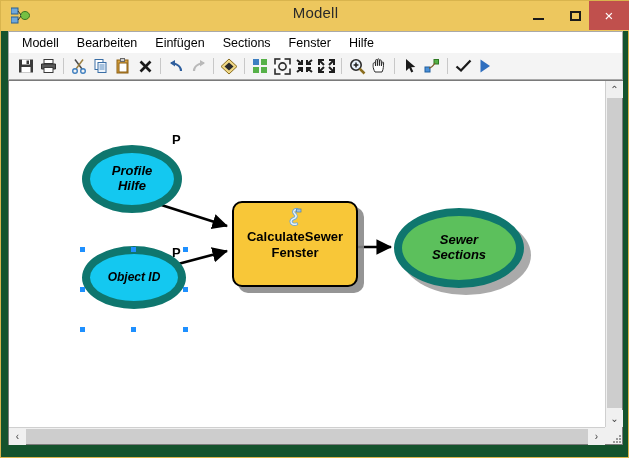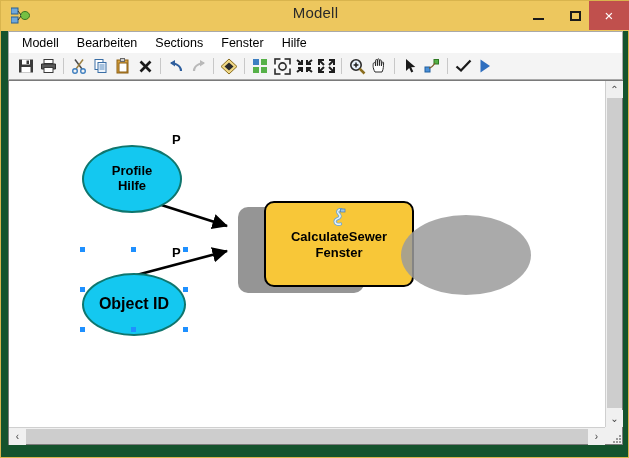--- a/index.html
+++ b/index.html
@@ -201,21 +201,22 @@
     align-items: center;
     justify-content: center;
     text-align: center;
     font-weight: bold;
     color: #000000;
     line-height: 1.15;
     box-sizing: border-box;
   }
   .ellipse {
     border-radius: 50%;
-    border: 2px solid #0f766e;
+    border: 8px solid #0f766e;
+    font-style: italic;
   }
   .ell-cyan  { background: #14c8f0; }
   .ell-green { background: #5cc05c; }
 
   .shadow-ell {
     position: absolute;
     border-radius: 50%;
     background: #9b9b9b;
     opacity: .85;
   }
@@ -294,20 +295,21 @@
       <div class="glyph-max"></div>
     </div>
     <div class="win-btn win-close">
       <div class="glyph-close">×</div>
     </div>
   </div>
 
   <div class="menubar">
     <div class="menu-item">Modell</div>
     <div class="menu-item">Bearbeiten</div>
+    <div class="menu-item">Einfügen</div>
     <div class="menu-item">Sections</div>
     <div class="menu-item">Fenster</div>
     <div class="menu-item">Hilfe</div>
   </div>
 
   <div class="toolbar">
 
     <div class="tb-btn">
       <svg width="16" height="16" viewBox="0 0 16 16">
         <rect x="1" y="1.5" width="14" height="13" fill="#3a3a3a"></rect>
@@ -496,51 +498,57 @@
 
       <div class="node ellipse ell-cyan" style="left:73px; top:64px; width:100px; height:68px; font-size:13px;">
         <span>
           <span>Profile</span><br>
           <span>Hilfe</span>
         </span>
       </div>
 
       <div class="p-badge" style="left:163px; top:164px;">P</div>
 
-      <div class="node ellipse ell-cyan" style="left:73px; top:192px; width:104px; height:63px; font-size:16px;">
+      <div class="node ellipse ell-cyan" style="left:73px; top:165px; width:104px; height:63px; font-size:12px;">
         <span>Object ID</span>
       </div>
 
       <div class="handle" style="left:71px;  top:166px;"></div>
       <div class="handle" style="left:122px; top:166px;"></div>
       <div class="handle" style="left:174px; top:166px;"></div>
       <div class="handle" style="left:71px;  top:206px;"></div>
       <div class="handle" style="left:174px; top:206px;"></div>
       <div class="handle" style="left:71px;  top:246px;"></div>
       <div class="handle" style="left:122px; top:246px;"></div>
       <div class="handle" style="left:174px; top:246px;"></div>
 
       <div class="shadow-rect" style="left:229px; top:126px; width:126px; height:86px;"></div>
 
-      <div class="node toolbox" style="left:223px; top:120px; width:150px; height:86px;margin-left:32px;">
+      <div class="node toolbox" style="left:223px; top:120px; width:126px; height:86px;">
         <div class="toolbox-icon">
           <svg viewBox="0 0 18 18" width="18" height="18">
             <path d="M11 1.5 C7.5 1.5 7 4 8.5 5.5 C10 7 11 8 9.5 9.5 C8 11 5 11 5 13.5 C5 16 8 16.8 10.5 16" fill="none" stroke="#6fa8d8" stroke-width="3.2" stroke-linecap="round"></path>
             <path d="M11 1.5 C7.5 1.5 7 4 8.5 5.5 C10 7 11 8 9.5 9.5 C8 11 5 11 5 13.5 C5 16 8 16.8 10.5 16" fill="none" stroke="#e8f2fa" stroke-width="1.4" stroke-linecap="round"></path>
             <rect x="10.5" y="1" width="4.5" height="3" fill="#9cc4e4" stroke="#4a7fae" stroke-width=".7"></rect>
           </svg>
         </div>
         <div class="toolbox-label">
           <span>CalculateSewer</span><br>
           <span>Fenster</span>
         </div>
       </div>
 
       <div class="shadow-ell" style="left:392px; top:134px; width:130px; height:80px;"></div>
 
+      <div class="node ellipse ell-green" style="left:385px; top:127px; width:130px; height:80px; font-size:13px;">
+        <span>
+          <span>Sewer</span><br>
+          <span>Sections</span>
+        </span>
+      </div>
 
     </div>
 
     <div class="vscroll">
       <div class="sb-arrow sb-up">⌃</div>
       <div class="thumb"></div>
       <div class="sb-arrow sb-down">⌄</div>
     </div>
 
     <div class="hscroll">

